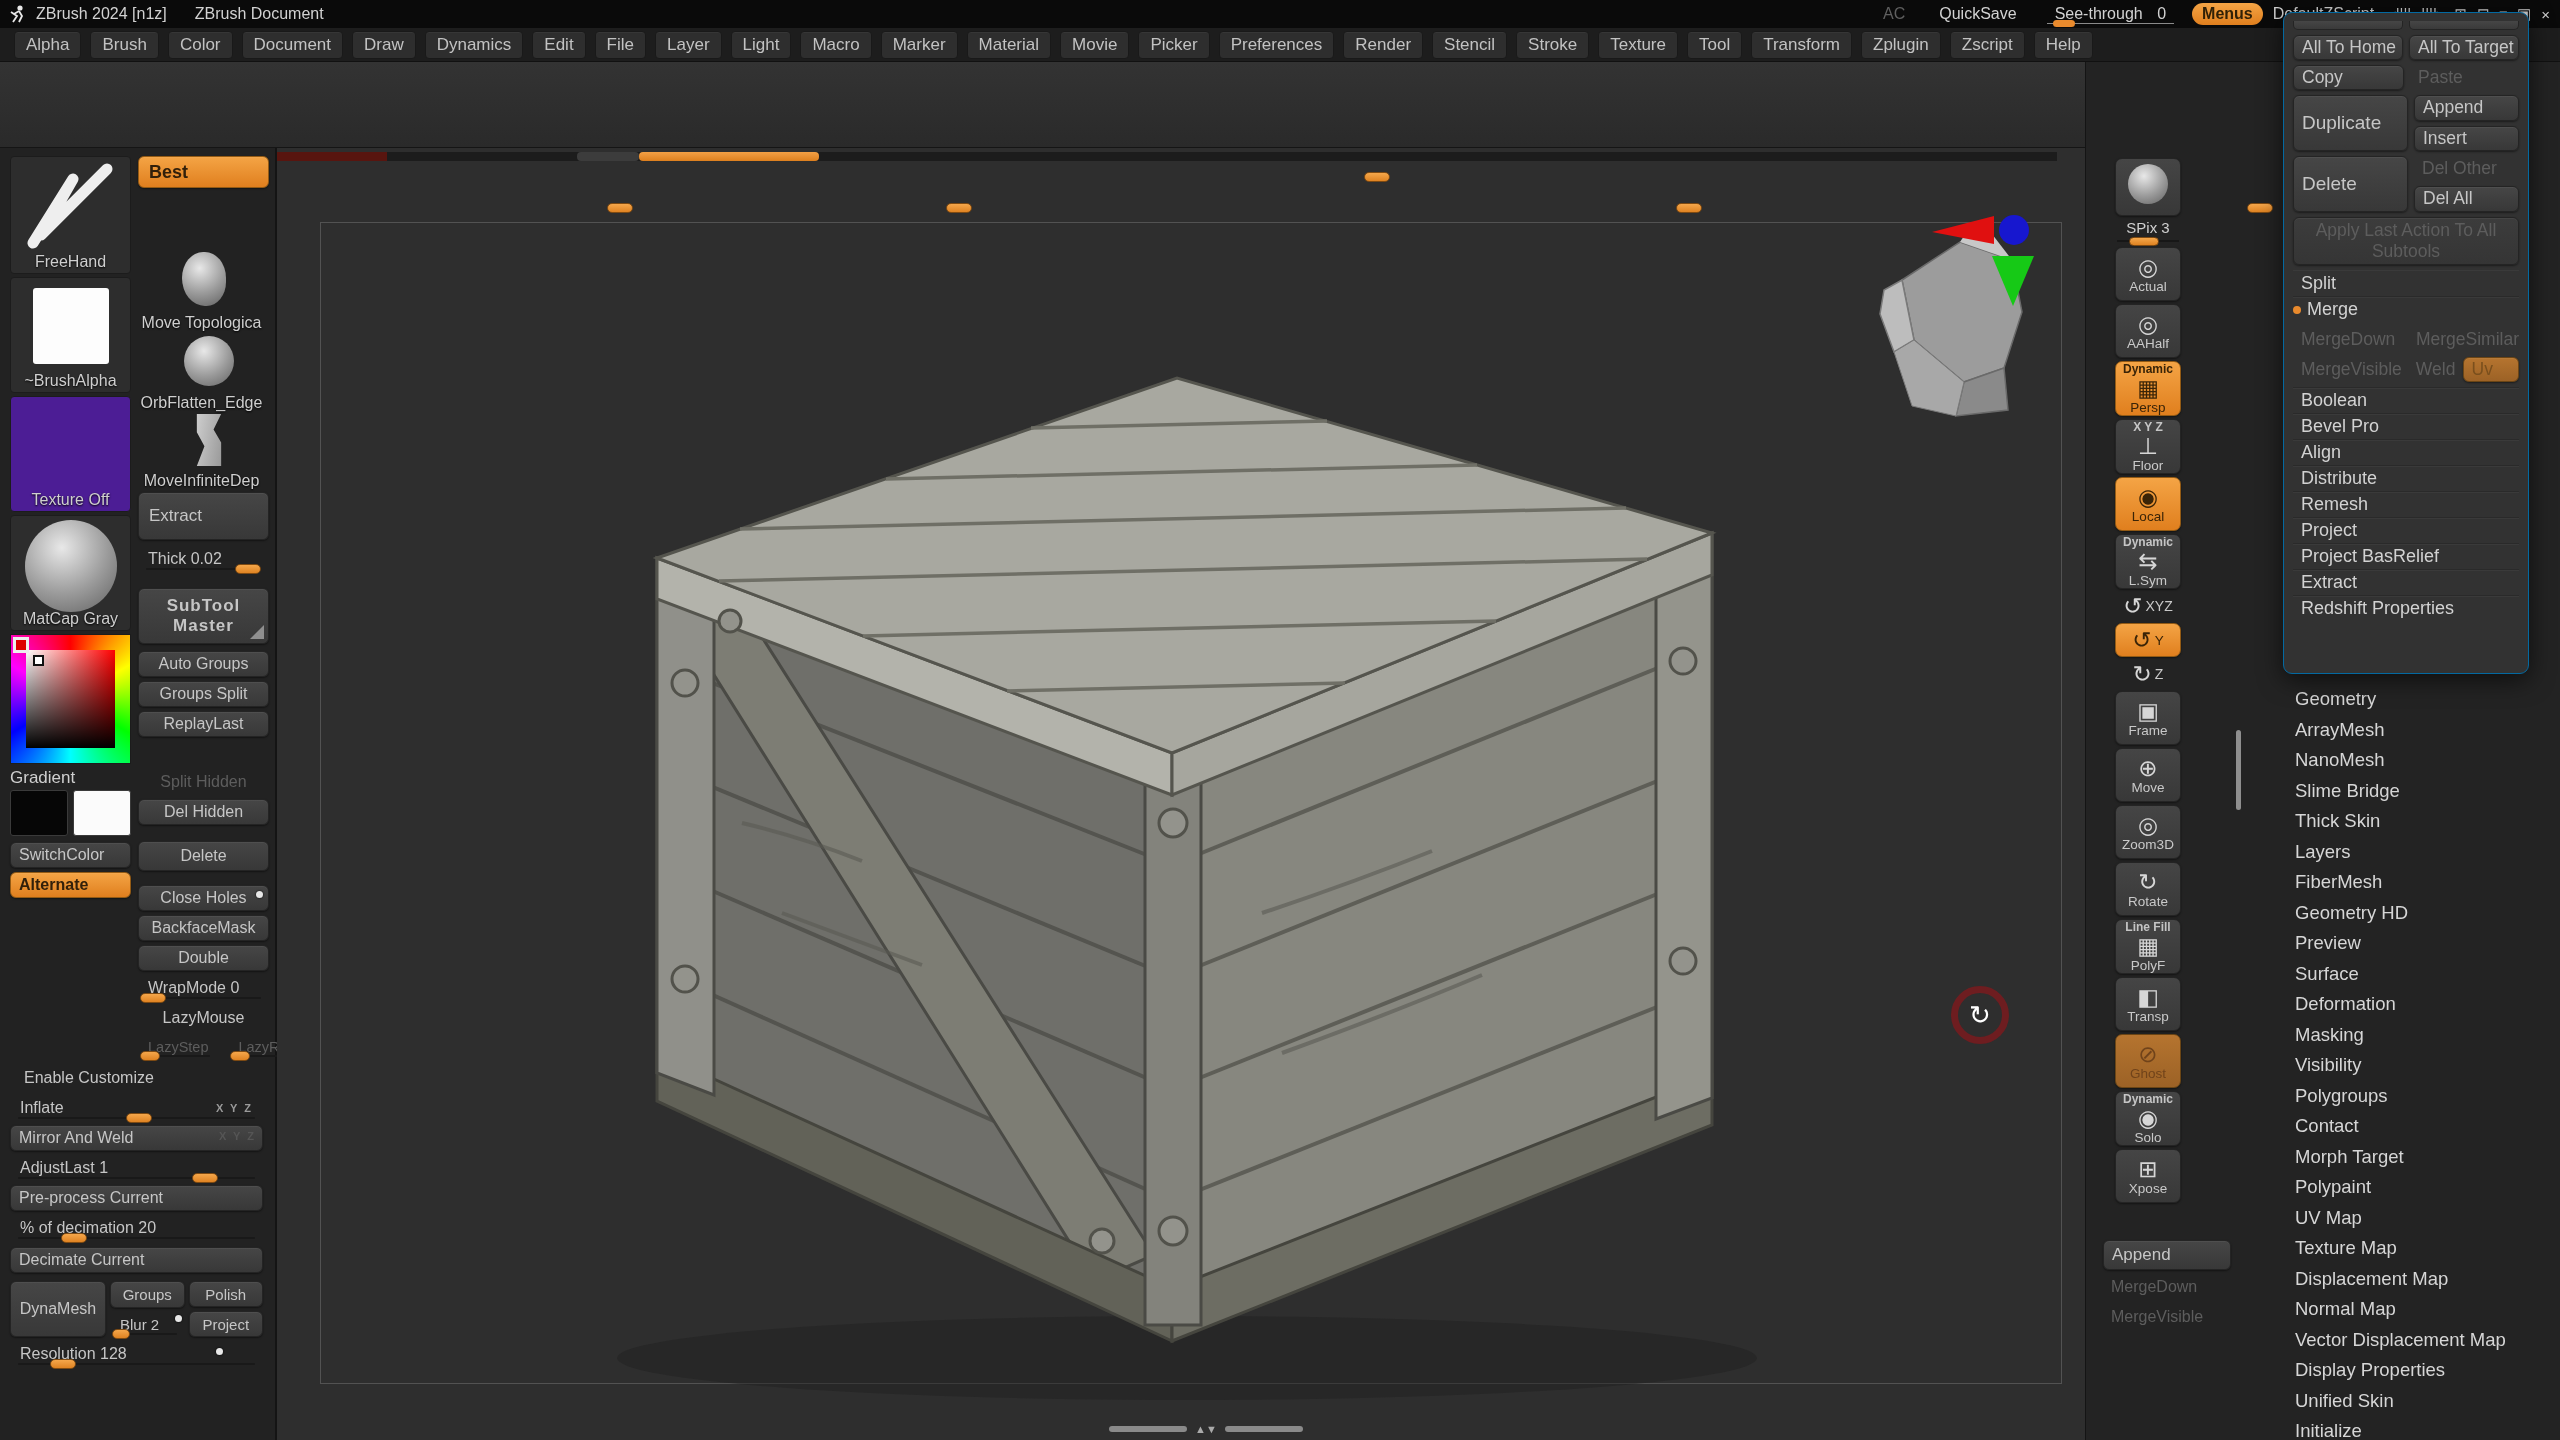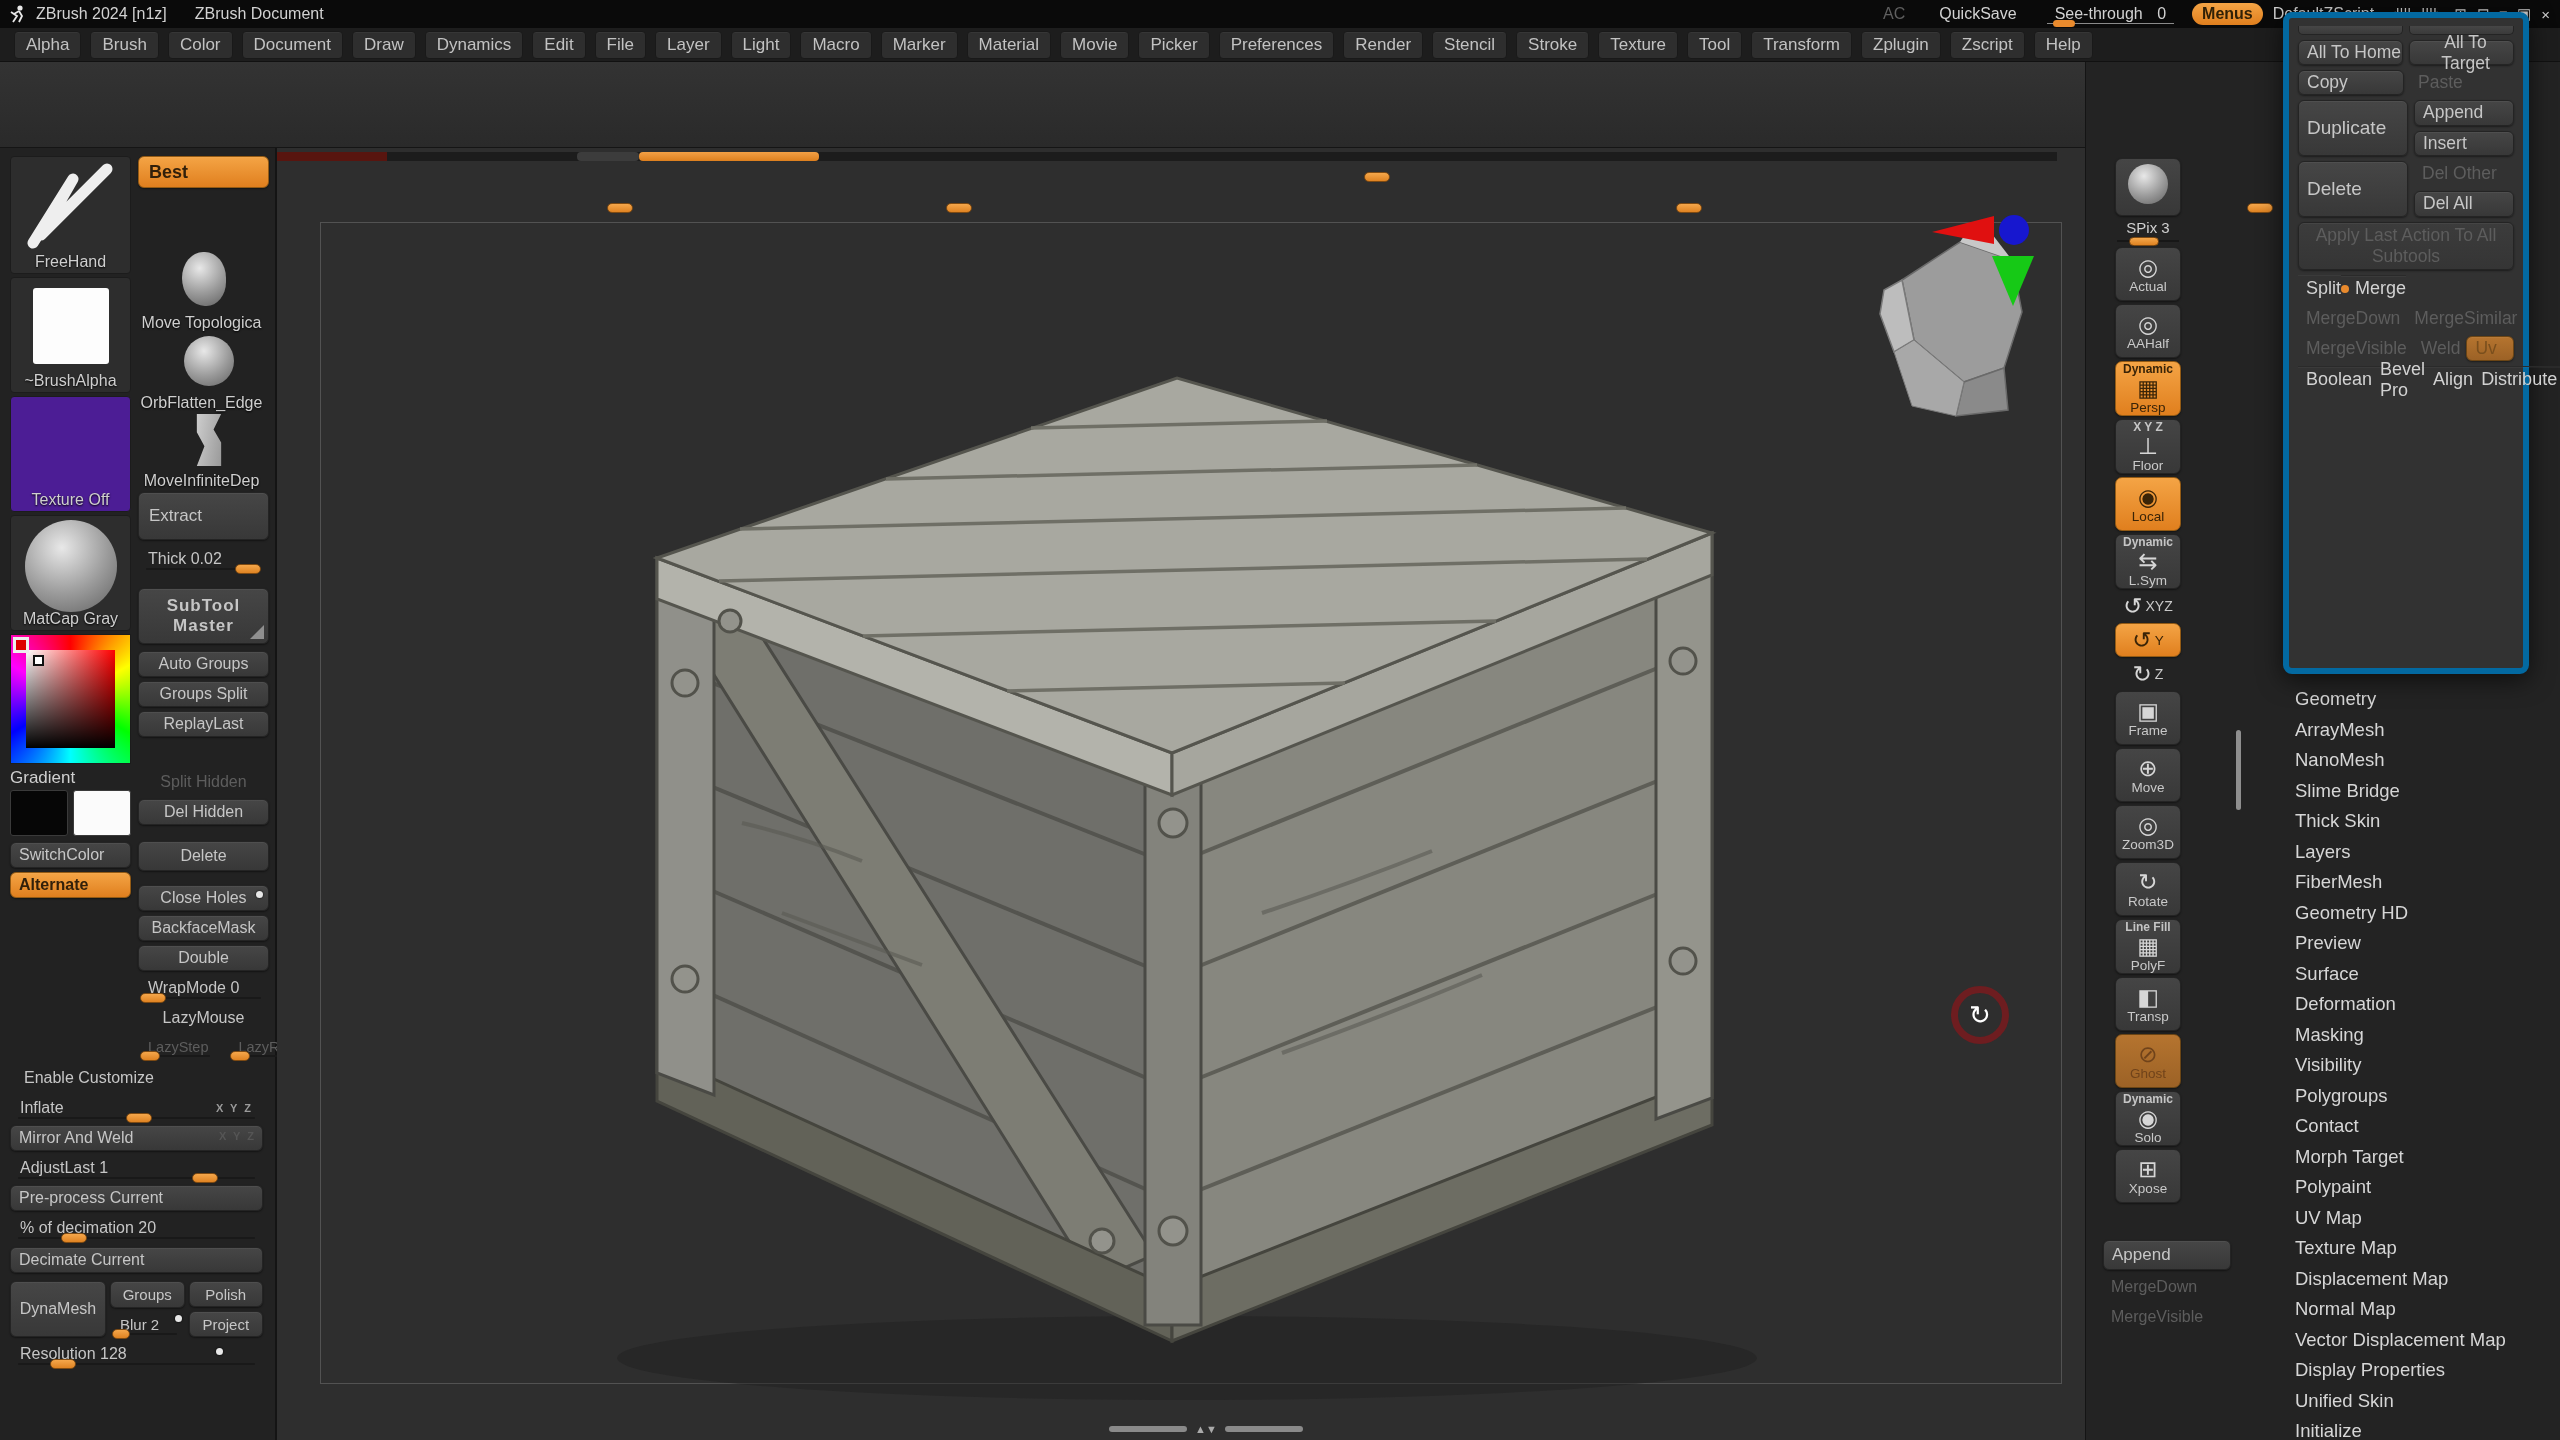--- a/index.html
+++ b/index.html
@@ -95,29 +95,29 @@
 .rr-item.ghost .rr-icon,.rr-item.ghost .rr-label{color:#70431a}
 .rr-item.bare{background:none;border:none;box-shadow:none;min-height:28px;flex-direction:row;gap:3px}
 .rr-item.bare .rr-label{font-size:14px}
 .rr-item.inline{min-height:34px;flex-direction:row;gap:3px}
 .spix{width:66px;position:relative;font-size:15px;color:#cfcfcf;text-align:center;padding-bottom:8px}
 .spix .track{position:absolute;left:2px;right:2px;bottom:2px;height:2px;background:#171717}
 .spix .knob{position:absolute;left:14px;bottom:-2px;width:30px;height:9px;border-radius:5px;background:linear-gradient(#f5a74b,#df8322);border:1px solid #7e4a12}
 .subtool-side{position:absolute;left:17px;top:1178px;width:128px;display:flex;flex-direction:column;gap:4px}
 
 
-#popup{left:2283px;top:12px;width:246px;height:662px;background:#323232;border:6px solid #0369a1;border-radius:9px;
+#popup{left:2283px;top:12px;width:246px;height:662px;background:#323232;border:1px solid #0369a1;border-radius:9px;
  box-shadow:0 6px 24px rgba(0,0,0,.6);padding:8px 9px;display:flex;flex-direction:column;gap:5px;z-index:50}
 .prow2{display:flex;gap:6px}
 .pbtn{height:25px;font-size:17.5px;flex:1;justify-content:flex-start;padding-left:8px}
 .ptall{display:flex;gap:6px}
 .ptall .left{flex:1;height:56px;font-size:19px;justify-content:flex-start;padding-left:8px}
 .ptall .rightcol{flex:1;display:flex;flex-direction:column;gap:5px}
 .papply{height:48px;font-size:17.5px;color:#5d5d5d;background:linear-gradient(#3c3c3c,#353535)}
-.plist{display:flex;flex-direction:row}
+.plist{display:flex;flex-direction:column}
 .plistrow{height:26px;display:flex;align-items:center;padding-left:8px;font-size:18px;color:#d2d2d2;border-top:1px solid #2a2a2a;box-shadow:inset 0 1px 0 rgba(255,255,255,.04)}
 .bullet::before{content:"";width:8px;height:8px;border-radius:50%;background:#e98a2d;margin-right:6px;display:inline-block}
 .sliver{height:9px;overflow:hidden;display:flex;gap:6px}
 .sliver div{flex:1;border-radius:0 0 5px 5px;background:linear-gradient(#464646,#3a3a3a);border:1px solid #242424;border-top:none;height:9px}
 
 
 #sections{position:absolute;left:207px;top:622px;width:260px;display:flex;flex-direction:column}
 #sections .sec{height:30.5px;display:flex;align-items:center;font-size:18.5px;color:#d6d6d6;padding-left:2px}
 </style>
 </head>

